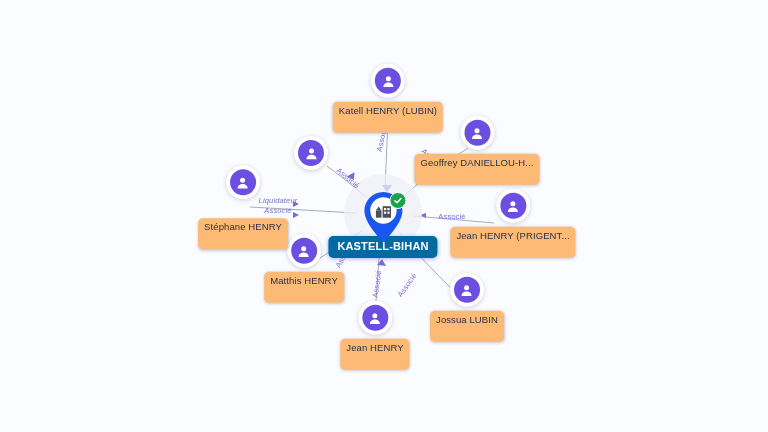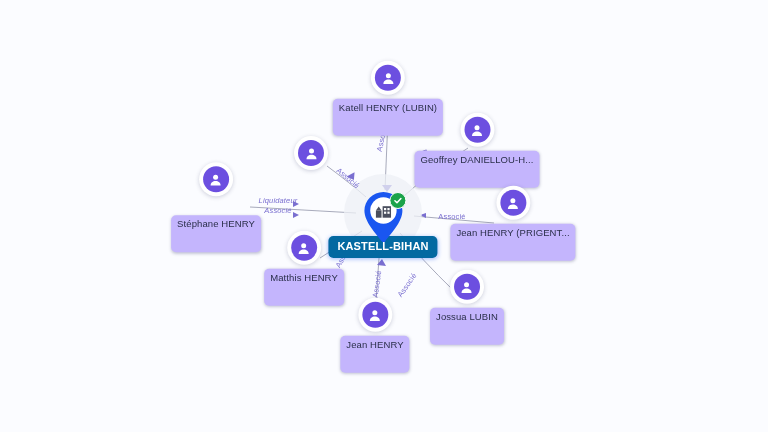--- a/index.html
+++ b/index.html
@@ -61,26 +61,26 @@
     border-radius: 50%;
     background: #6c4fe0;
     display: flex;
     align-items: center;
     justify-content: center;
   }
   .avatar-disc svg { display: block; }
 
   .chip {
     margin-top: 4px;
-    background: #c4b5fd;
+    background: #fdba74;
     color: #2a2f4a;
     font-size: 9.5px;
     line-height: 1;
     letter-spacing: .1px;
-    padding: 4px 6px 23px 6px;
+    padding: 4px 6px 17px 6px;
     border-radius: 5px;
     white-space: nowrap;
     box-shadow: 0 1px 3px rgba(40,45,90,.25);
   }
 
   
   .company {
     position: absolute;
     transform: translate(-50%, -50%);
     display: flex;
@@ -263,21 +263,21 @@
       <div class="avatar-disc">
         <svg width="15" height="15" viewBox="0 0 24 24" fill="#ffffff">
             <circle cx="12" cy="8" r="4"></circle>
             <path d="M4 21c0-4.4 3.6-7 8-7s8 2.6 8 7z"></path>
           </svg>
       </div>
     </div>
     <div class="chip">Jean HENRY</div>
   </div>
 
-  <div class="person" style="left:216px; top:207px;gap:15px;">
+  <div class="person" style="left:243px; top:207px;gap:15px;">
     <div class="avatar-ring">
       <div class="avatar-disc">
         <svg width="15" height="15" viewBox="0 0 24 24" fill="#ffffff">
             <circle cx="12" cy="8" r="4"></circle>
             <path d="M4 21c0-4.4 3.6-7 8-7s8 2.6 8 7z"></path>
           </svg>
       </div>
     </div>
     <div class="chip">Stéphane HENRY</div>
   </div>

